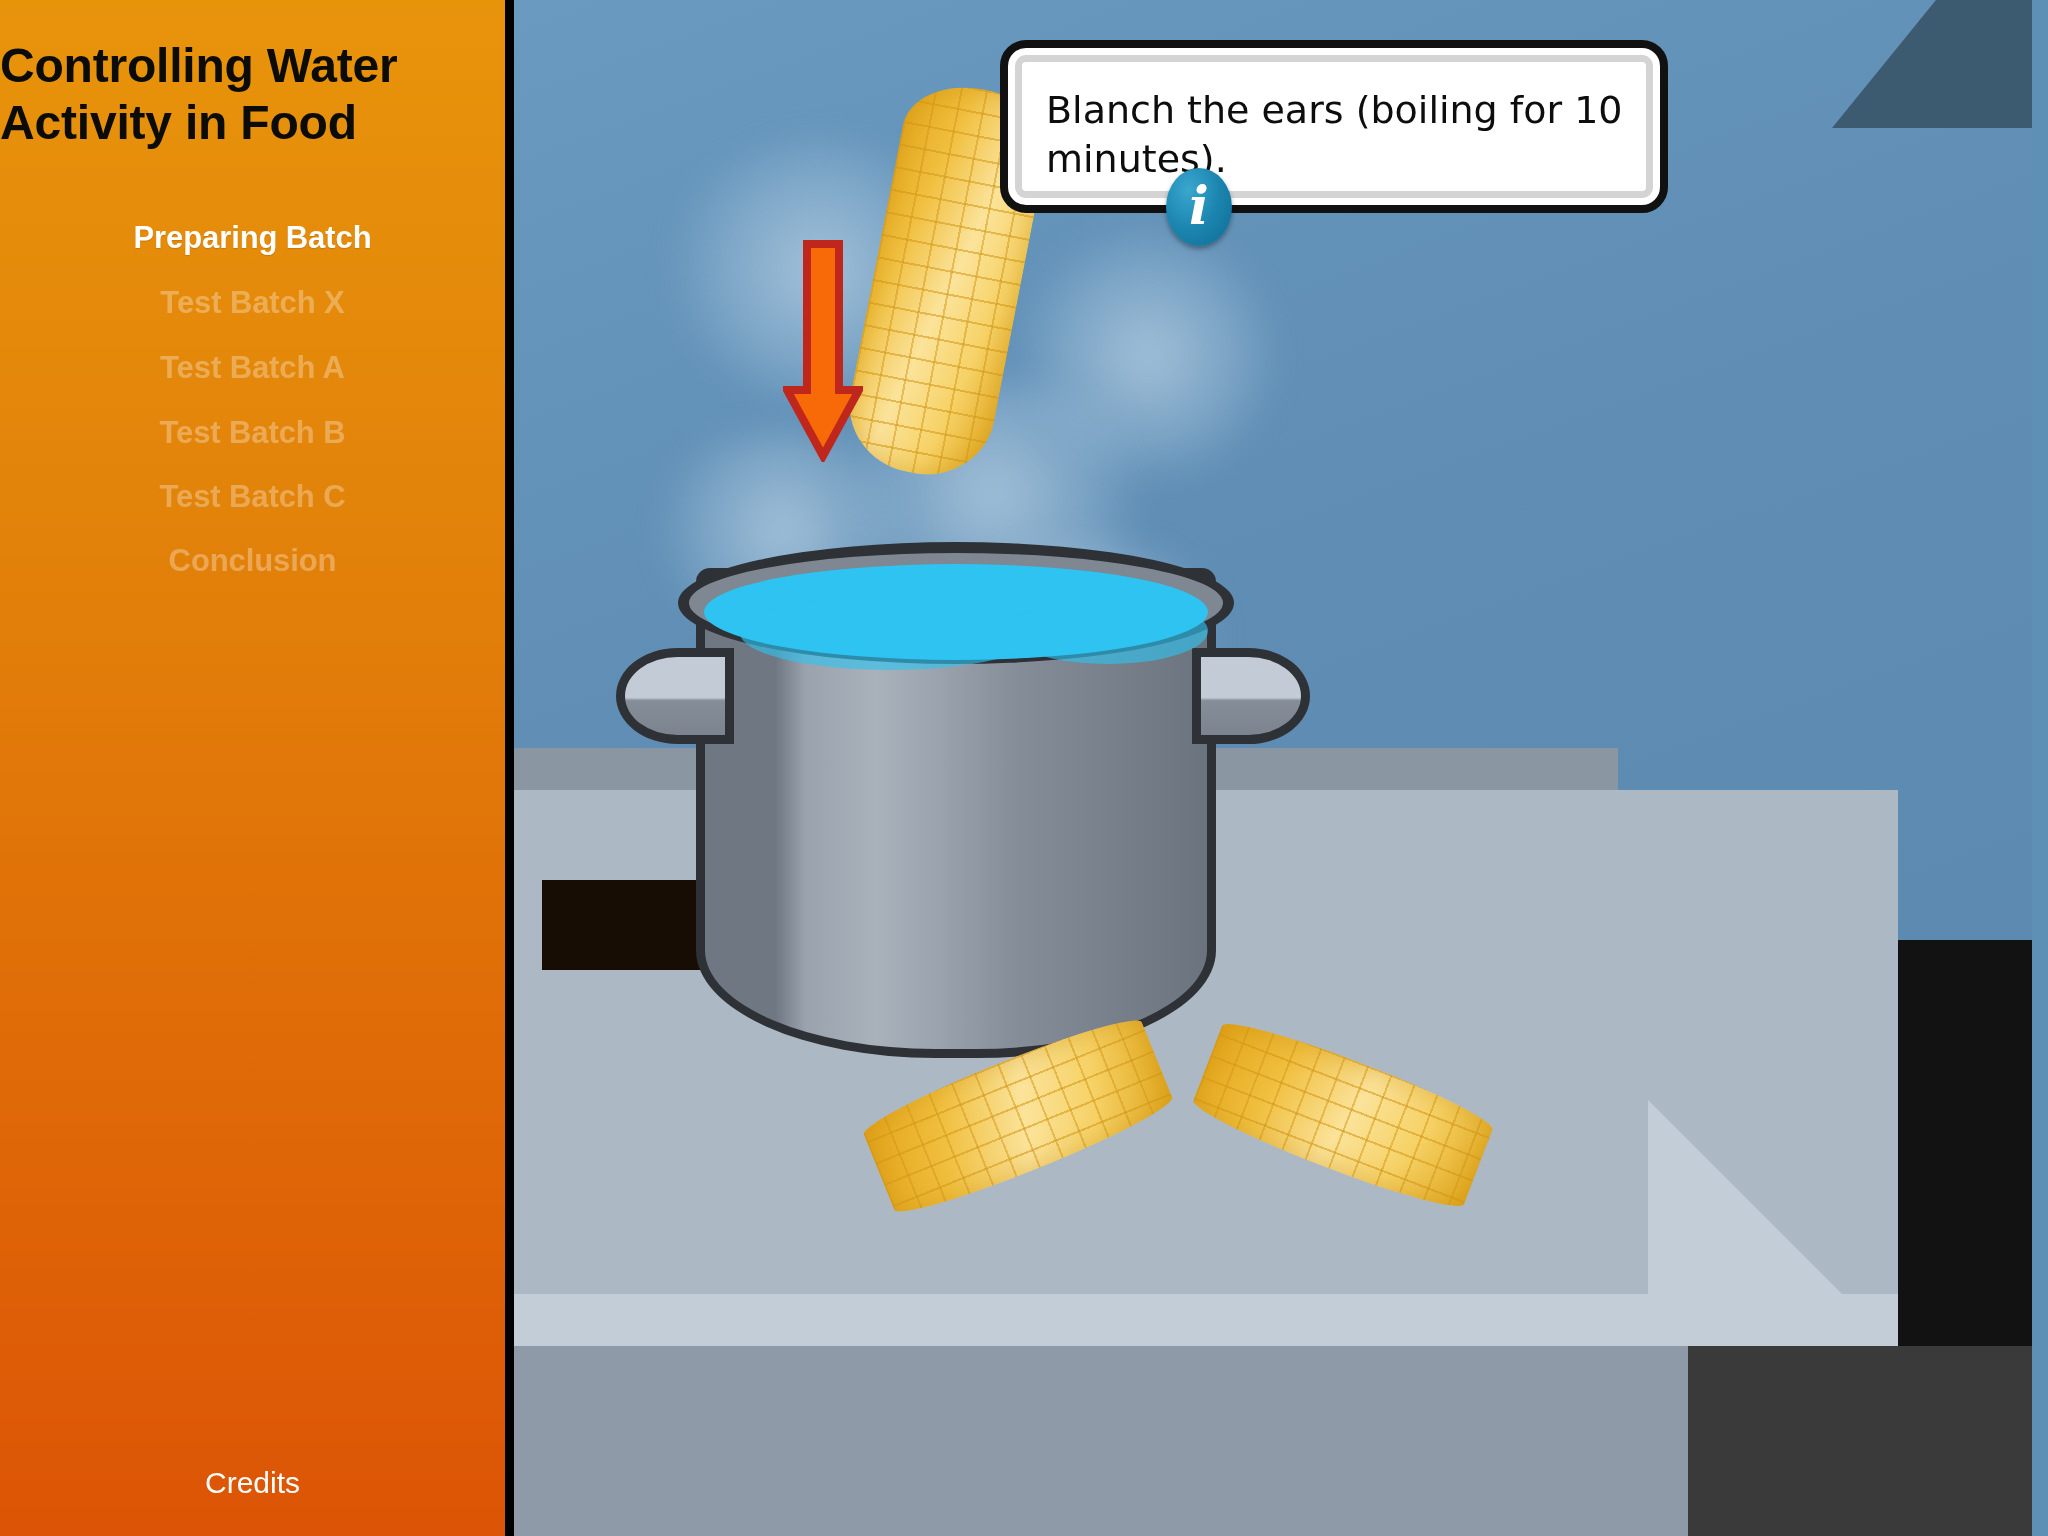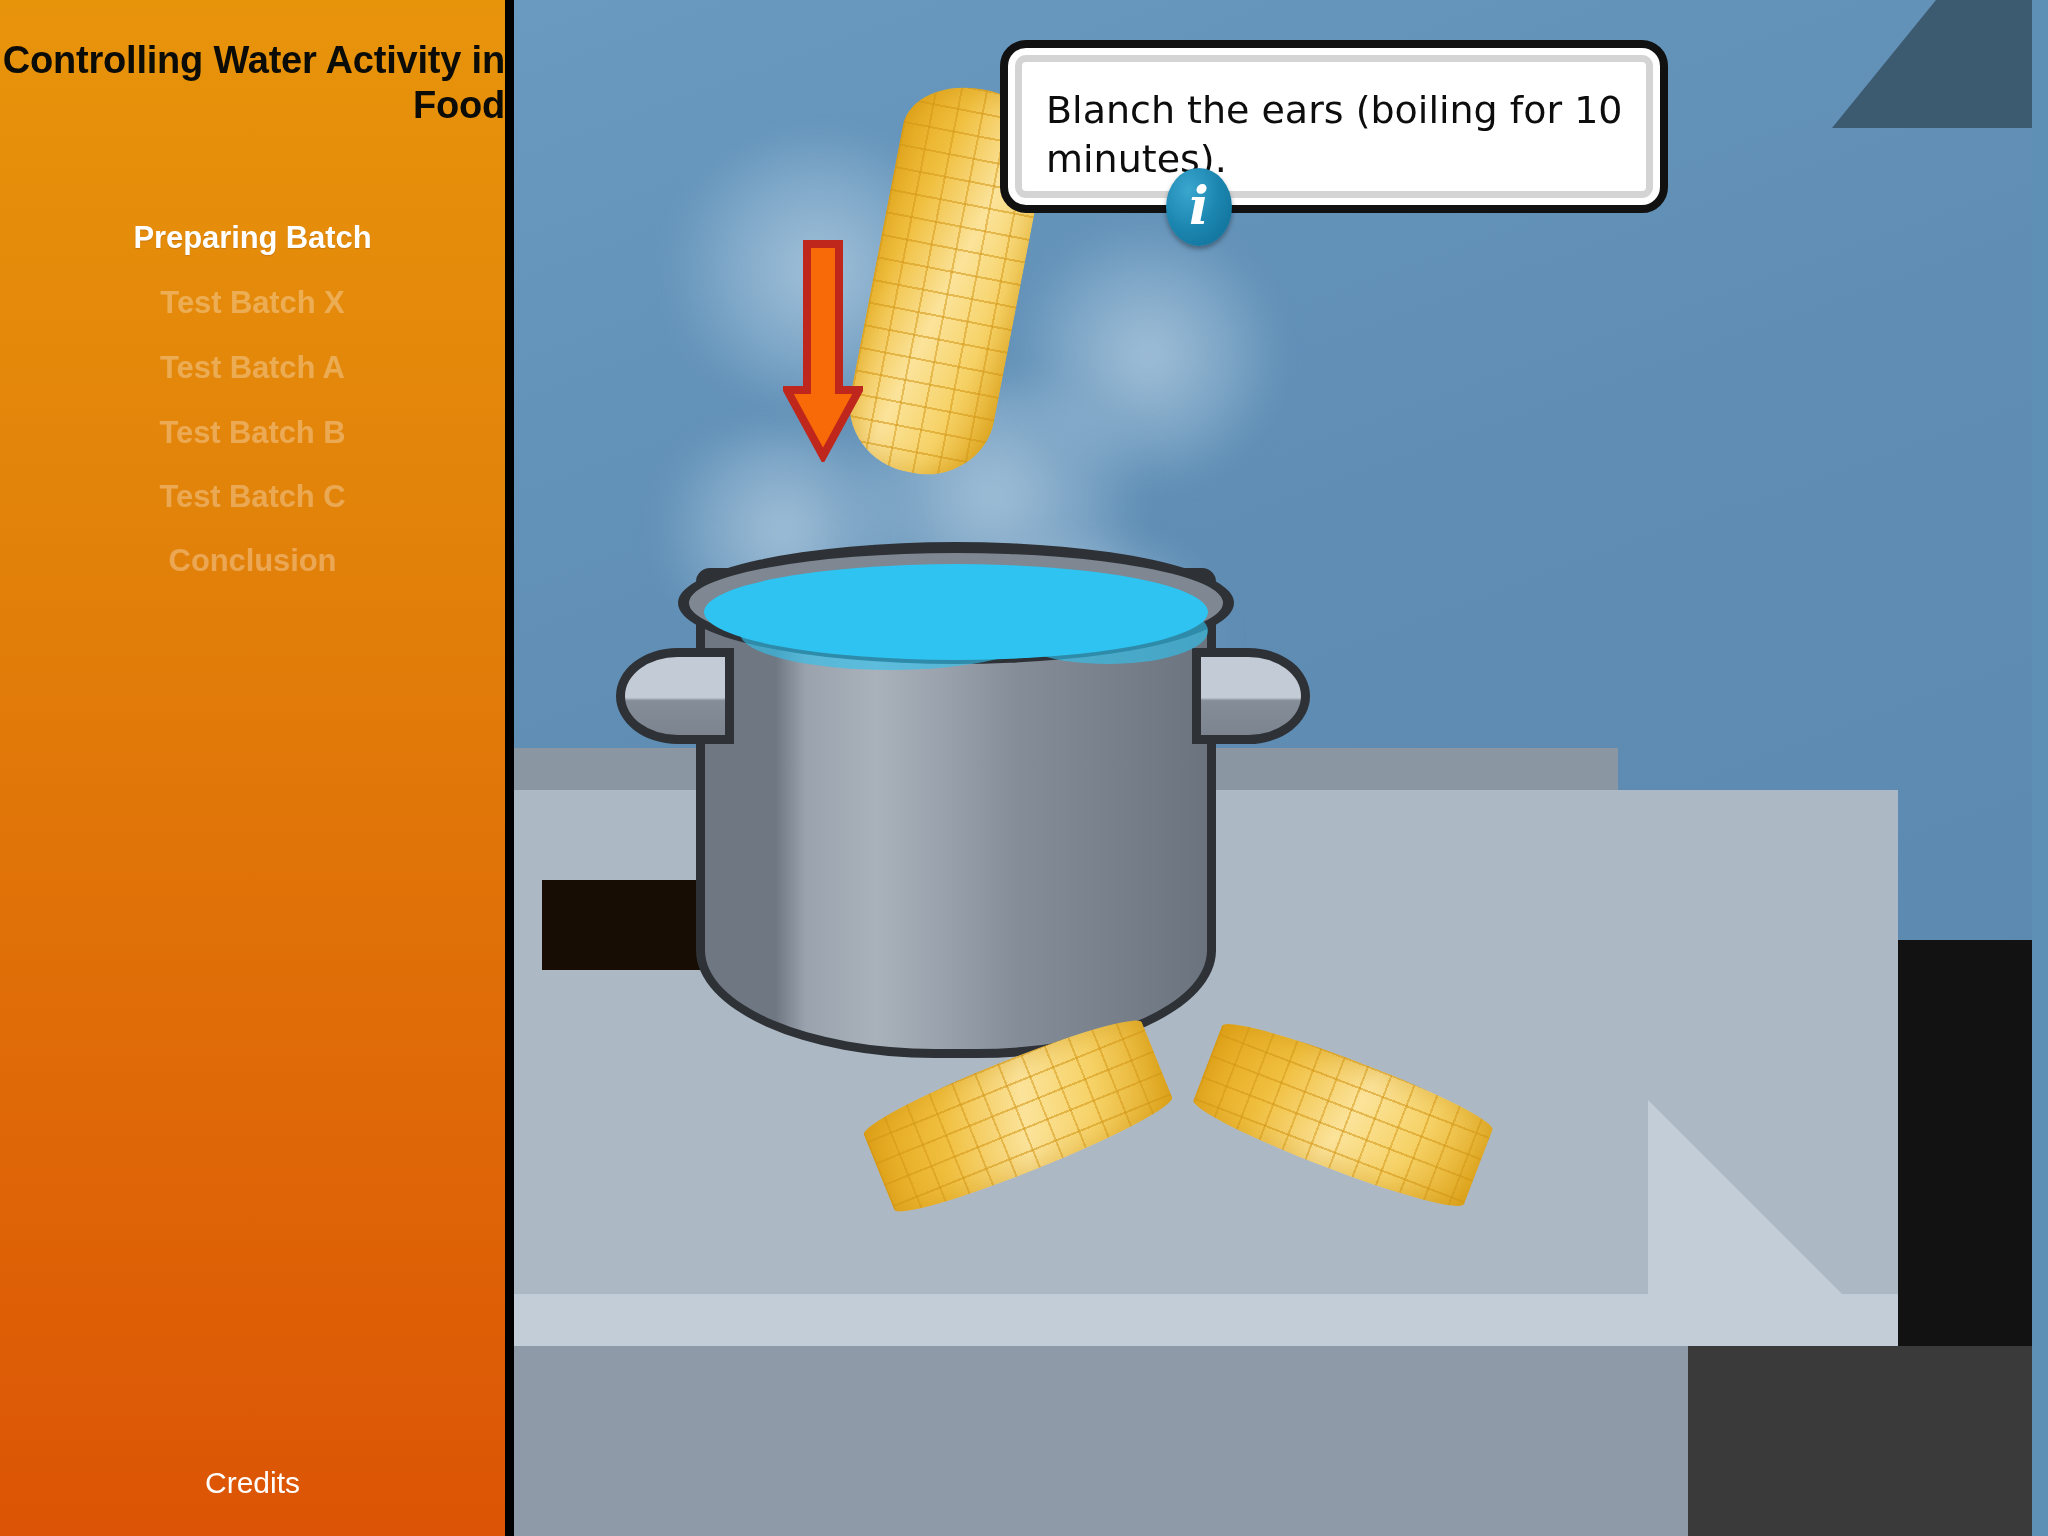--- a/index.html
+++ b/index.html
@@ -29,23 +29,23 @@
     position: absolute;
     left: 505px; top: 0;
     width: 9px; height: 1536px;
     background: #000;
     z-index: 41;
   }
   #course-title {
     position: absolute;
     left: 0; top: 38px;
     width: 505px;
-    text-align: right;
+    text-align: left;
     color: #0b0b08;
-    font-size: 38px;
+    font-size: 48px;
     font-weight: bold;
     line-height: 1.18;
     letter-spacing: -0.2px;
   }
   .nav-item {
     position: absolute;
     left: 0;
     width: 505px;
     text-align: center;
     font-size: 31px;

